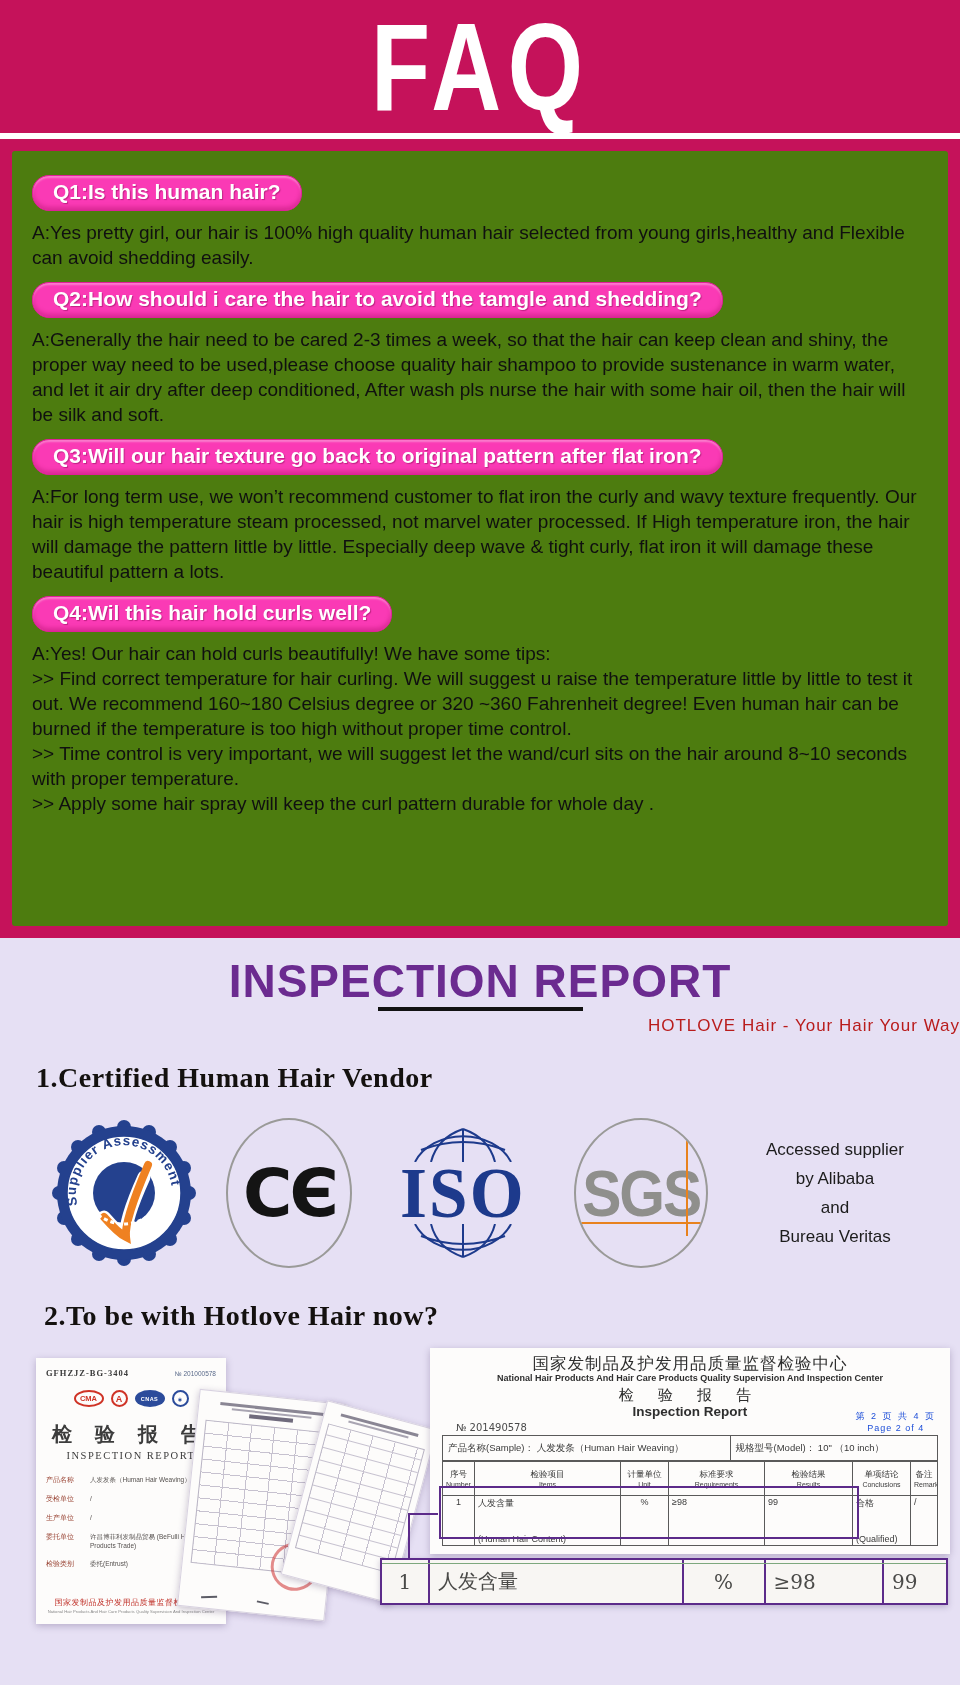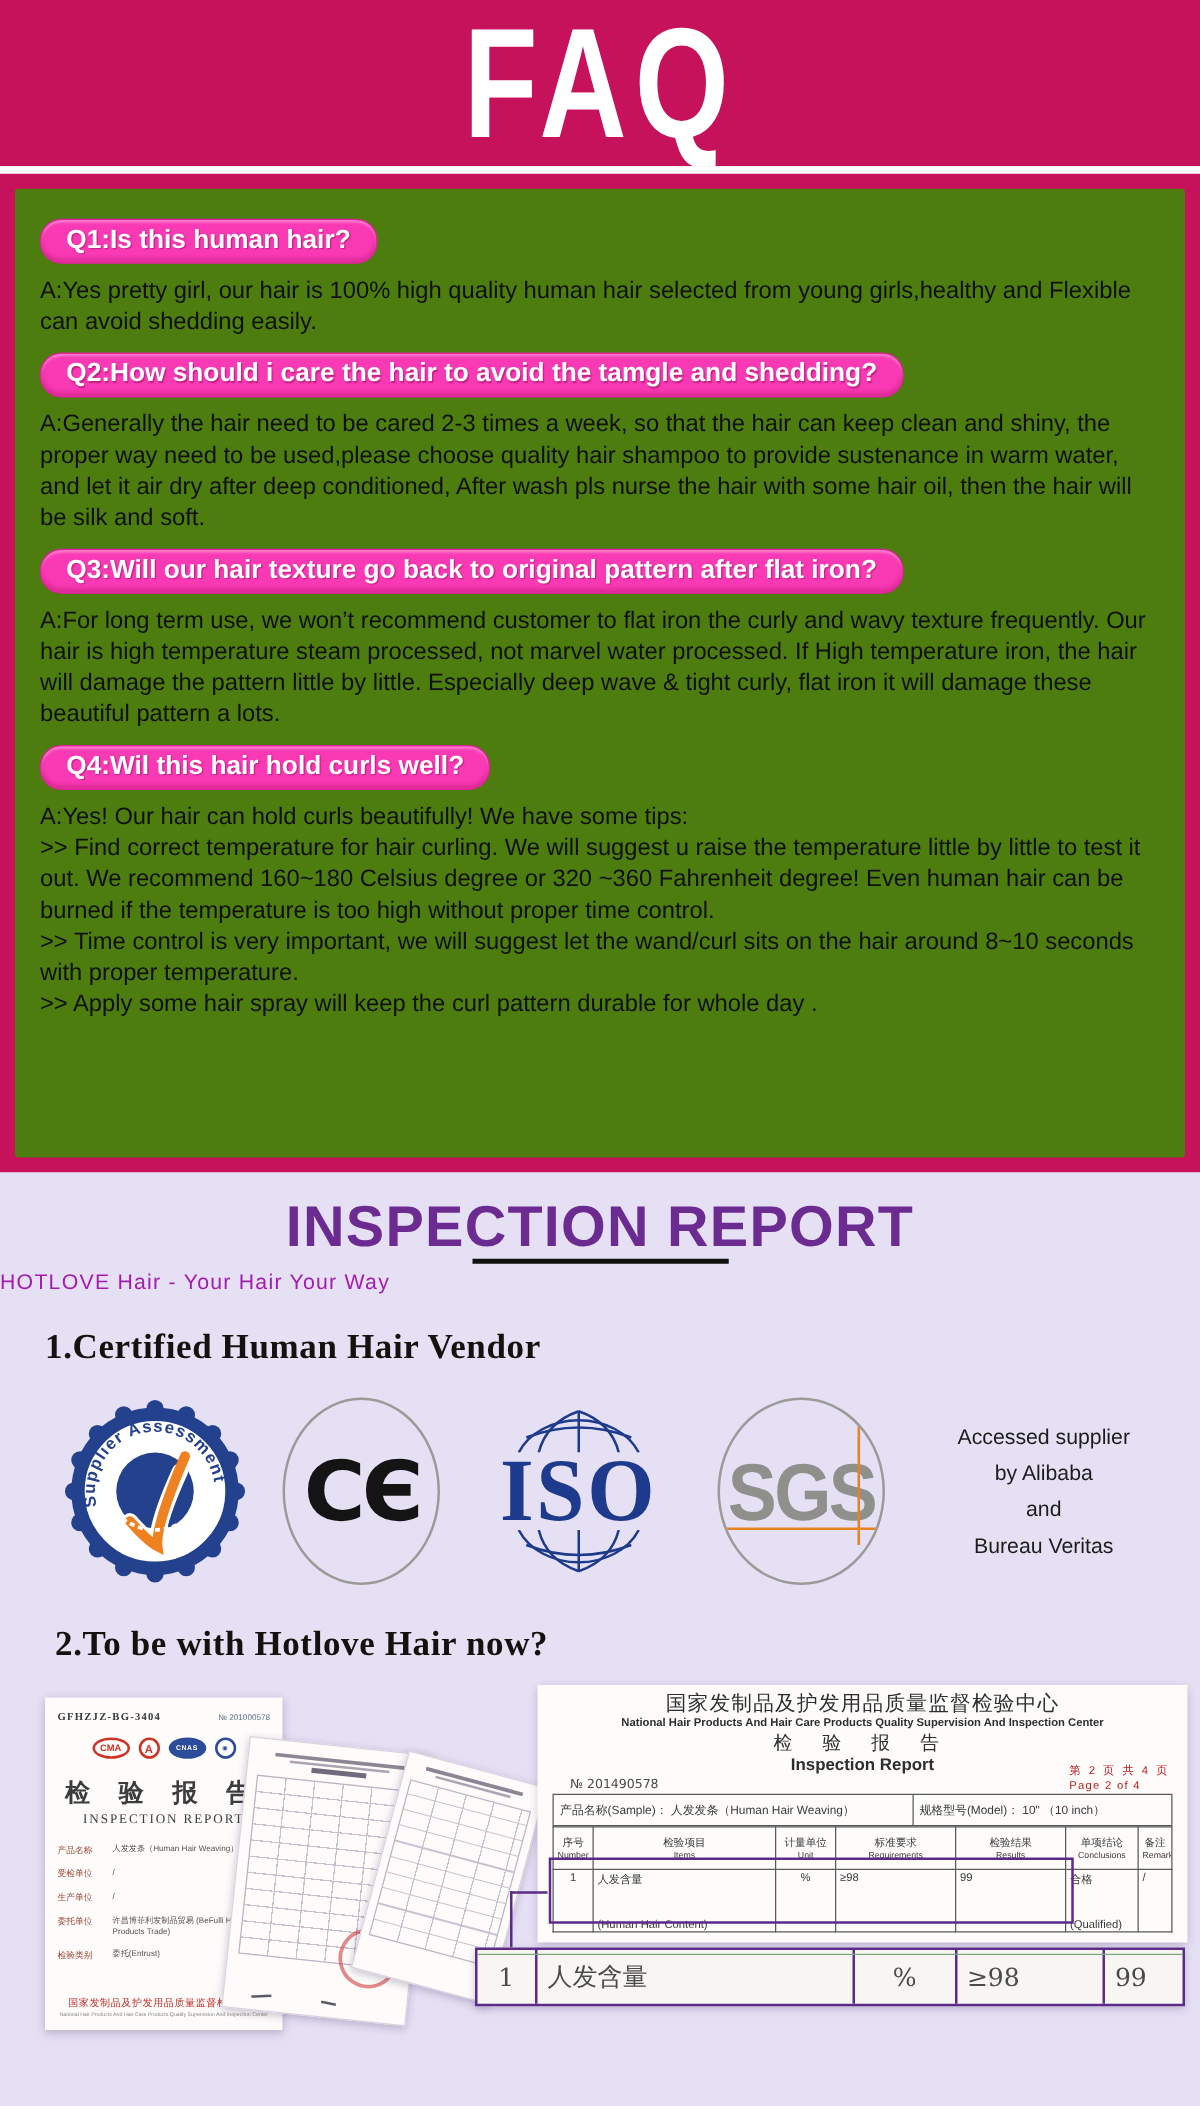--- a/index.html
+++ b/index.html
@@ -80,22 +80,22 @@
     font-size: 46px;
     font-weight: bold;
     letter-spacing: 1px;
     line-height: 50px;
   }
   .title-underline {
     width: 205px; height: 4px; background: #121212;
     margin: 1px auto 5px auto;
   }
   .report-subtitle {
-    text-align: left;
-    color: #a21caf;
+    text-align: right;
+    color: #b91c1c;
     font-size: 17px;
     letter-spacing: 1px;
   }
   .vendor-heading {
     font-family: "Liberation Serif", serif;
     font-size: 28px;
     font-weight: bold;
     color: #14110f;
     margin: 26px 0 0 36px;
     letter-spacing: 0.5px;
@@ -226,21 +226,21 @@
   .sig-dash { position: absolute; bottom: 10px; height: 2px; background: #5c5c66; }
   .sig1 { left: 22px; width: 16px; transform: rotate(-8deg); }
   .sig2 { left: 78px; width: 12px; transform: rotate(6deg); }
 
   
   .doc-right { left: 430px; top: 4px; width: 520px; height: 206px; padding: 6px 12px; }
   .dr-center-cn { text-align: center; font-size: 16.5px; color: #2e2e2e; letter-spacing: 1px; line-height: 19px; white-space: nowrap; }
   .dr-center-en { text-align: center; font-size: 9px; font-weight: bold; color: #2e2e2e; line-height: 11px; }
   .dr-title-cn { text-align: center; font-size: 15px; color: #2e2e2e; letter-spacing: 10px; line-height: 19px; margin-top: 1px; white-space: nowrap; }
   .dr-title-en { text-align: center; font-size: 13.5px; font-weight: bold; color: #2e2e2e; line-height: 15px; }
-  .dr-page { position: absolute; right: 14px; top: 62px; text-align: left; color: #b91c1c; }
+  .dr-page { position: absolute; right: 14px; top: 62px; text-align: center; color: #1d4ed8; }
   .dr-page-cn { font-size: 9px; letter-spacing: 2px; }
   .dr-page-en { font-size: 9px; letter-spacing: 1px; }
   .dr-no { font-size: 10px; color: #4a4a4a; margin: 3px 0 2px 14px; font-family: "DejaVu Sans", sans-serif; }
   .dr-sample { display: flex; border: 1px solid #5a5a5a; height: 26px; font-size: 9.5px; color: #3a3a3a; }
   .dr-sample .cell { padding: 2px 5px; display: flex; align-items: center; white-space: nowrap; overflow: hidden; }
   .dr-sample .c1 { flex: 0 0 58%; }
   .dr-sample .c2 { flex: 1; border-left: 1px solid #5a5a5a; }
   table.dr-table { border-collapse: collapse; width: 100%; table-layout: fixed; }
   .dr-table th, .dr-table td { border: 1px solid #5a5a5a; font-weight: normal; vertical-align: top; padding: 1px 3px; overflow: hidden; }
   .dr-table th { text-align: center; vertical-align: middle; height: 34px; }

